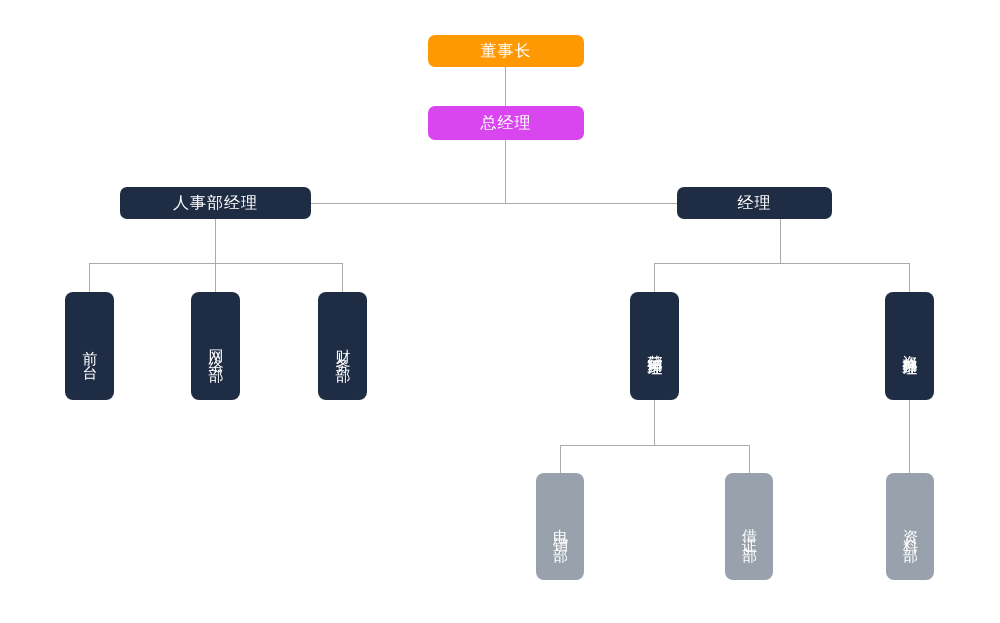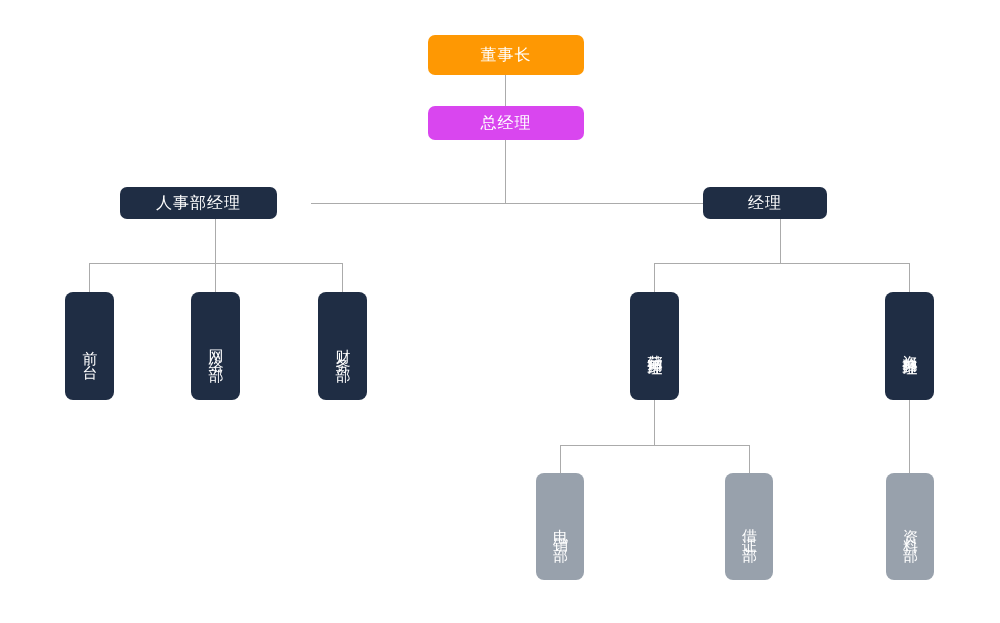--- a/index.html
+++ b/index.html
@@ -14,24 +14,24 @@
     position:absolute;display:flex;align-items:center;justify-content:center;
     color:#ffffff;box-sizing:border-box;
   }
   .node.h{border-radius:7px;font-size:16px;letter-spacing:1px;}
   .node.v{border-radius:8px;font-size:15px;}
   .v-label{writing-mode:vertical-rl;text-orientation:upright;line-height:1;}
   .ls2{letter-spacing:14px;transform:translateY(7px);}
   .ls3{letter-spacing:9px;transform:translateY(4px);}
   .ls5{letter-spacing:1.5px;transform:translateY(1px);}
   
-  .n-chairman{left:428px;top:35px;width:156px;height:40px;}
+  .n-chairman{left:428px;top:35px;width:156px;height:32px;}
   .n-gm{left:428px;top:106px;width:156px;height:34px;}
-  .n-hr{left:120px;top:187px;width:157px;height:32px;}
-  .n-manager{left:703px;top:187px;width:124px;height:32px;}
+  .n-hr{left:120px;top:187px;width:191px;height:32px;}
+  .n-manager{left:677px;top:187px;width:155px;height:32px;}
   .n-front{left:65px;top:292px;width:49px;height:108px;}
   .n-network{left:191px;top:292px;width:49px;height:108px;}
   .n-finance{left:318px;top:292px;width:49px;height:108px;}
   .n-marketing{left:630px;top:292px;width:49px;height:108px;}
   .n-datamgr{left:885px;top:292px;width:49px;height:108px;}
   .n-telesales{left:536px;top:473px;width:48px;height:107px;}
   .n-jiezheng{left:725px;top:473px;width:48px;height:107px;}
   .n-datadept{left:886px;top:473px;width:48px;height:107px;}
 </style>
 </head>

